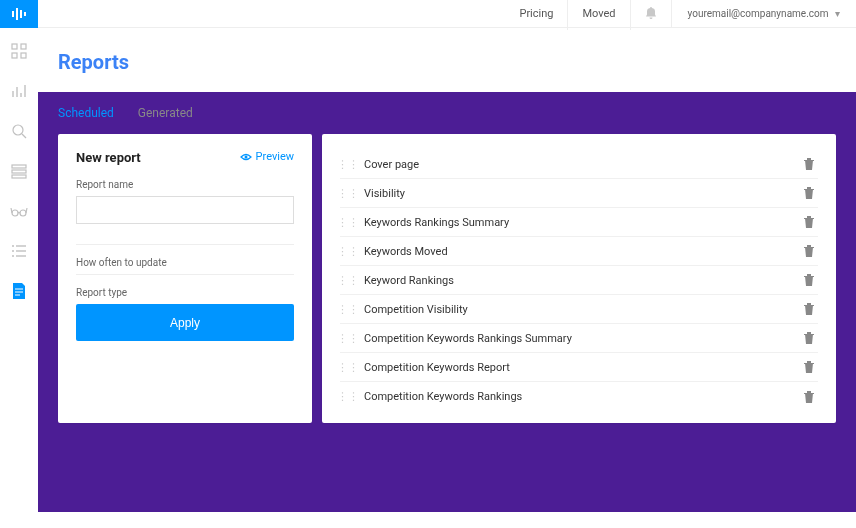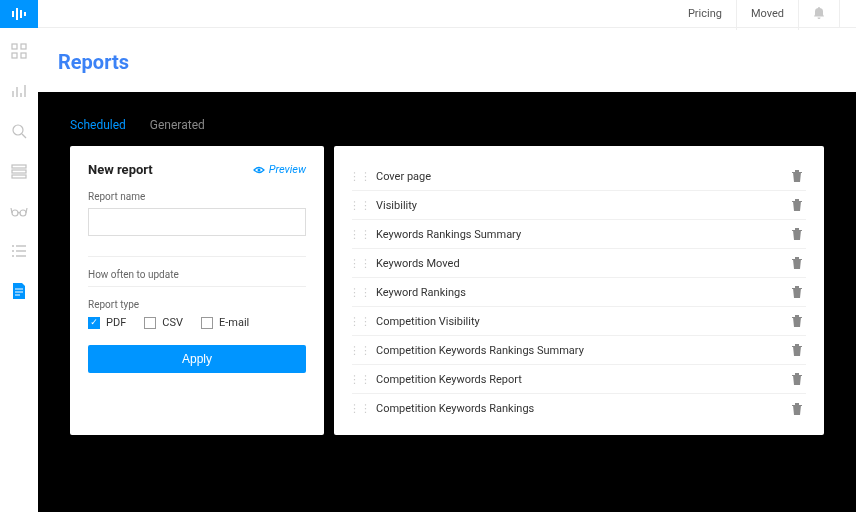--- a/index.html
+++ b/index.html
@@ -15,51 +15,51 @@
 
 .sidebar { position: absolute; left: 0; top: 0; width: 38px; height: 528px; background: #fff; }
 .sidebar .logo { width: 38px; height: 28px; background: #0095ff; display: flex; align-items: center; justify-content: center; color: #fff; }
 .sidebar .nav { display: flex; flex-direction: column; align-items: center; padding-top: 14px; gap: 22px; }
 .sidebar .nav .icon { width: 18px; height: 18px; color: #c0c0c0; cursor: pointer; display: flex; align-items: center; justify-content: center; }
 .sidebar .nav .icon.active { color: #0095ff; }
 
 
 .main { margin-left: 38px; height: 500px; }
 .page-title { font-size: 20px; font-weight: 700; color: #3b82f6; padding: 22px 0 18px 20px; }
-.tabs-and-body { background: #000000; padding: 12px; min-height: 420px; }
+.tabs-and-body { background: #4c1d95; padding: 0; min-height: 420px; }
 .tabs { display: flex; gap: 24px; padding: 14px 0 14px 20px; font-size: 12px; }
 .tab { color: #888; cursor: pointer; }
 .tab.active { color: #0095ff; }
 
 .panels { display: flex; gap: 10px; padding: 0 20px; }
 
 
 .panel { background: #fff; border-radius: 2px; box-shadow: 0 1px 2px rgba(0,0,0,0.04); }
 .panel.left { width: 254px; padding: 16px 18px 18px; }
 .panel.right { flex: 1; padding: 16px 18px 12px; }
 
-.panel-header { display: flex; justify-content: space-between; align-items: center; margin-bottom: 14px; }
+.panel-header { display: flex; justify-content: space-between; align-items: flex-start; margin-bottom: 14px; }
 .panel-title { font-size: 13px; font-weight: 700; color: #222; }
-.preview-link { color: #0095ff; font-size: 11px; cursor: pointer; display: flex; align-items: center; gap: 4px; font-style: italic; }
+.preview-link { color: #0095ff; font-size: 11px; cursor: pointer; display: flex; align-items: center; gap: 4px; }
 
 .field-label { font-size: 10px; color: #666; margin-bottom: 6px; }
 .text-input { width: 100%; height: 28px; border: 1px solid #ddd; padding: 0 8px; font-size: 12px; margin-bottom: 16px; }
 
 .radio-row, .check-row { display: flex; gap: 18px; margin-bottom: 16px; }
 .radio-item, .check-item { display: flex; align-items: center; gap: 6px; font-size: 11px; color: #333; cursor: pointer; }
 .radio { width: 12px; height: 12px; border: 1px solid #999; border-radius: 50%; display: inline-flex; align-items: center; justify-content: center; }
 .radio.checked::after { content: ""; width: 6px; height: 6px; background: #0095ff; border-radius: 50%; }
 .radio.checked { border-color: #0095ff; }
 .checkbox { width: 12px; height: 12px; border: 1px solid #999; display: inline-flex; align-items: center; justify-content: center; background: #fff; }
 .checkbox.checked { background: #0095ff; border-color: #0095ff; }
 .checkbox.checked::after { content: "✓"; color: #fff; font-size: 9px; line-height: 1; }
 
 .section-divider { border-top: 1px solid #eee; margin: 4px 0 12px; }
 
-.apply-btn { width: 100%; height: 28px; background: #0095ff; color: #fff; border: none; font-size: 12px; cursor: pointer; border-radius: 2px; }
+.apply-btn { width: 100%; height: 37px; background: #0095ff; color: #fff; border: none; font-size: 12px; cursor: pointer; border-radius: 2px; }
 
 .add-btn { background: #0095ff; color: #fff; border: none; font-size: 11px; padding: 6px 12px; cursor: pointer; border-radius: 2px; display: flex; align-items: center; gap: 4px; }
 
 .section-list { }
 .section-row { display: flex; align-items: center; height: 29px; border-bottom: 1px solid #f0f0f0; font-size: 11px; color: #333; }
 .section-row:last-child { border-bottom: none; }
 .drag-handle { width: 16px; color: #ccc; cursor: grab; display: flex; align-items: center; justify-content: center; }
 .section-name { flex: 1; padding-left: 8px; }
 .delete-icon { color: #888; cursor: pointer; padding: 0 4px; }
 
@@ -151,20 +151,24 @@
   </div>
 </div>
 
 <div class="top-header">
   <div class="link">Pricing</div>
   <div class="link">Moved</div>
   <div class="bell">
     <svg width="12" height="13" viewBox="0 0 12 13">
         <path fill="currentColor" d="M6 0 a1 1 0 0 1 1 1 a3.5 3.5 0 0 1 3 3.5 v3 l1 2 h-10 l1-2 v-3 a3.5 3.5 0 0 1 3-3.5 a1 1 0 0 1 1-1 z M4.5 10.5 a1.5 1.5 0 0 0 3 0 z"></path>
       </svg>
+  </div>
+  <div class="user">
+    <span>youremail@companyname.com</span>
+    <span class="caret">▾</span>
   </div>
 </div>
 
 <div class="main">
   <div class="page-title">Reports</div>
   <div class="tabs-and-body">
     <div class="tabs">
       <div class="tab active">Scheduled</div>
       <div class="tab">Generated</div>
     </div>
@@ -184,34 +188,20 @@
         </div>
 
         <div class="field-label">Report name</div>
         <input type="text" class="text-input" style="">
 
         <div class="section-divider"></div>
         <div class="field-label">How often to update</div>
 
         <div class="section-divider"></div>
         <div class="field-label">Report type</div>
-        <div class="check-row">
-          <div class="check-item">
-              <span class="checkbox checked"></span>
-              <span>PDF</span>
-            </div>
-          <div class="check-item">
-              <span class="checkbox"></span>
-              <span>CSV</span>
-            </div>
-          <div class="check-item">
-              <span class="checkbox"></span>
-              <span>E-mail</span>
-            </div>
-        </div>
 
         <button class="apply-btn">Apply</button>
       </div>
 
       <div class="panel right">
         <div class="section-list">
           <div class="section-row">
               <span class="drag-handle">⋮⋮</span>
               <span class="section-name">Cover page</span>
               <span class="delete-icon">

